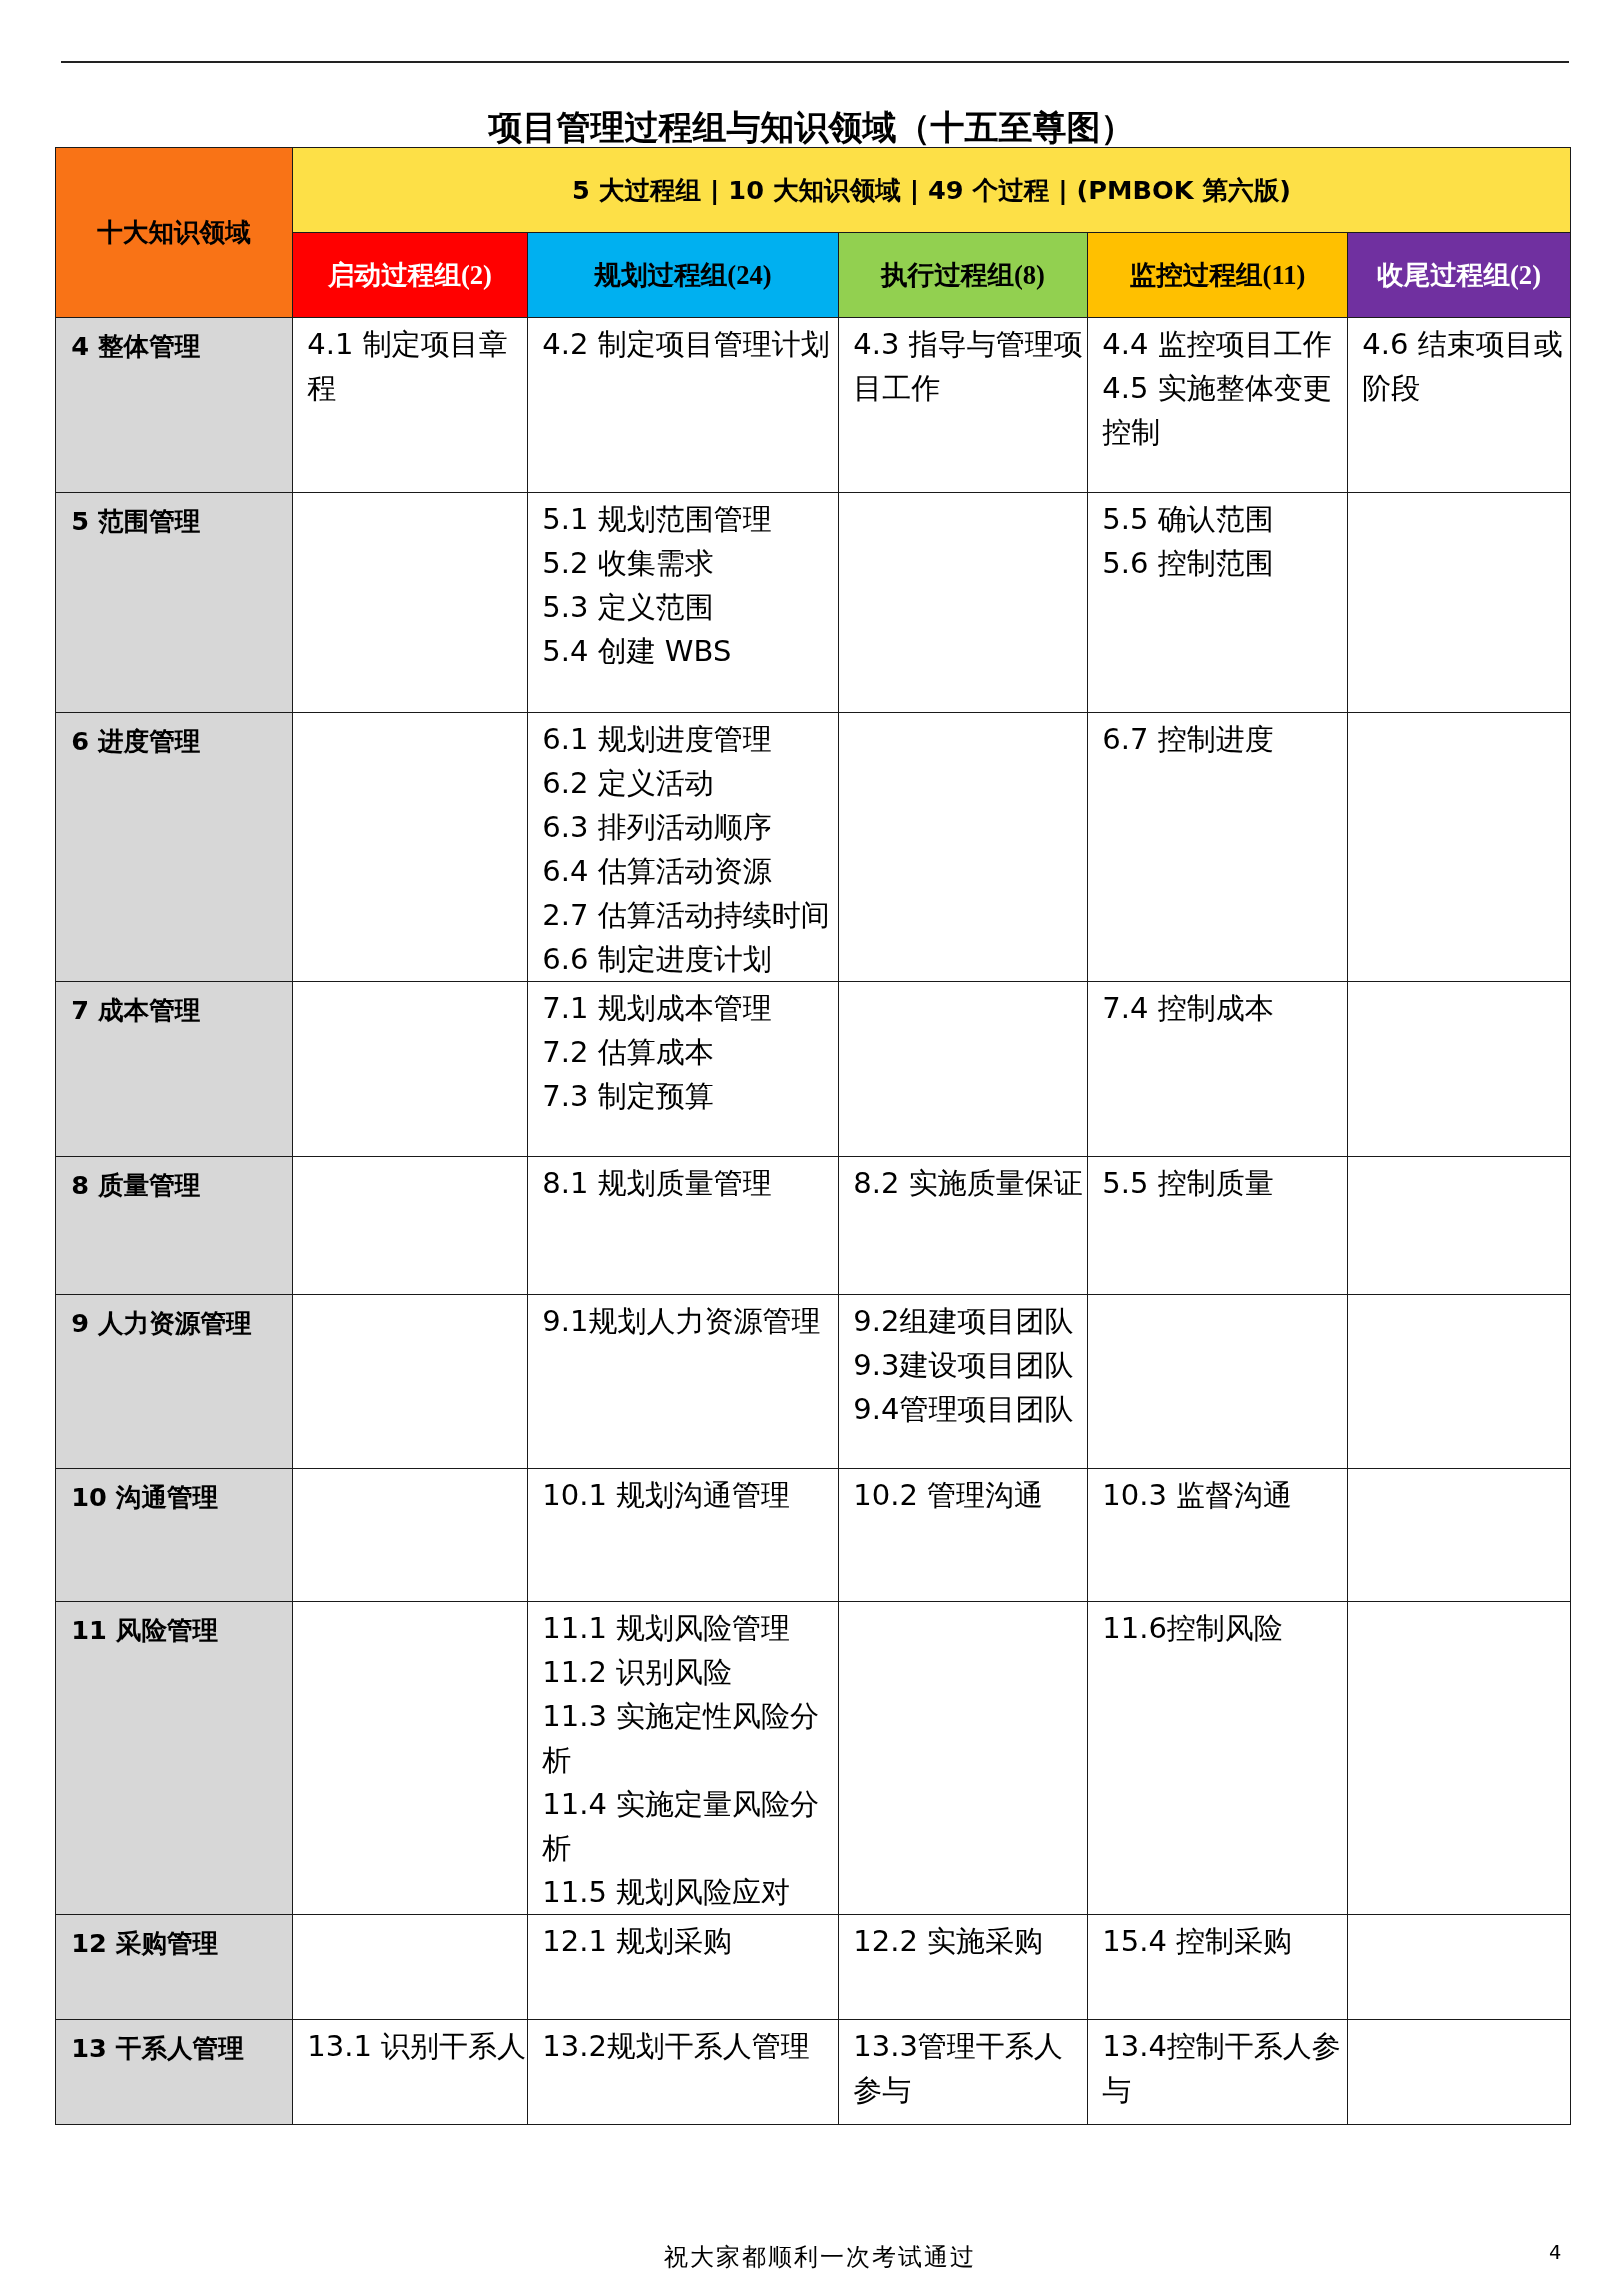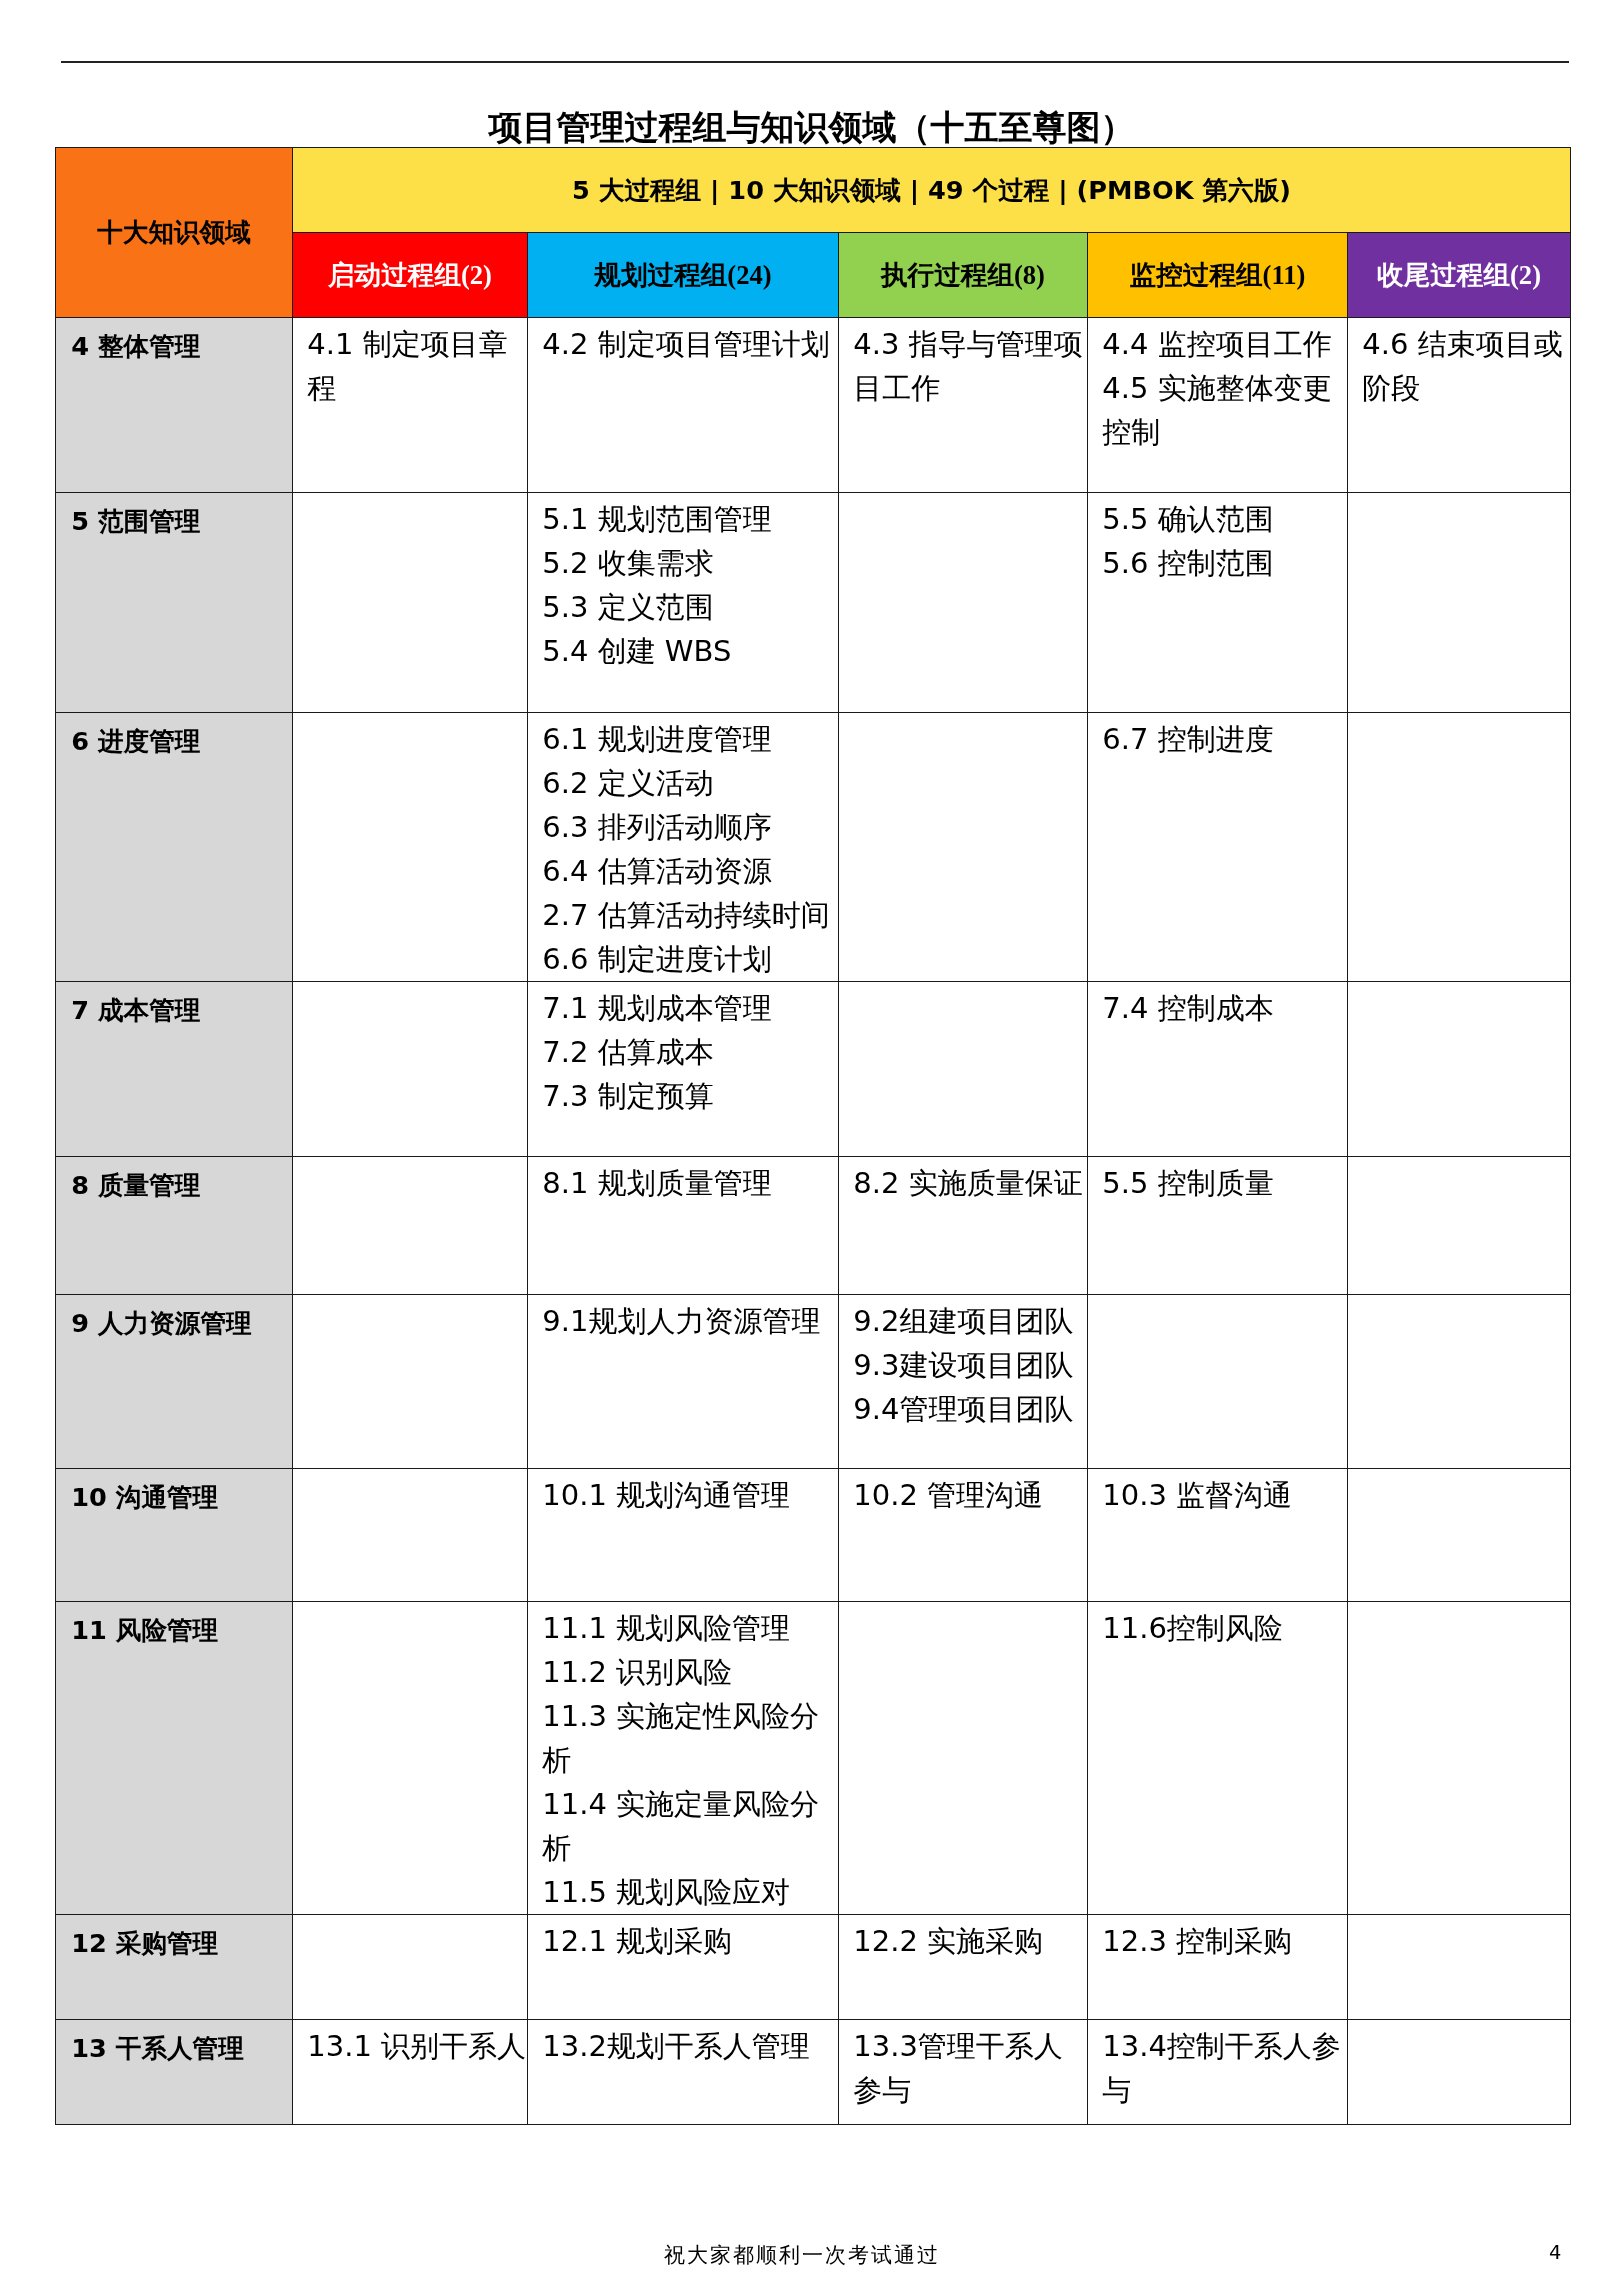--- a/index.html
+++ b/index.html
@@ -15,21 +15,21 @@
   table.grid { position: absolute; left: 55px; top: 147px; width: 1515px; border-collapse: collapse;
        table-layout: fixed; }
   table.grid td, table.grid th { border: 1.5px solid #1a1a1a; vertical-align: top; padding: 0; }
   .domain-head { background: #f97316; font-size: 25.6px; font-weight: bold; text-align: center; vertical-align: middle !important; }
   .summary { background: #fde047; font-size: 25.6px; font-weight: bold; text-align: center; vertical-align: middle !important; height: 84px; }
   .grp { font-size: 26.6px; font-weight: bold; text-align: center; vertical-align: middle !important; height: 84px; font-family: Liberation Serif, serif; }
   .area { background: #d7d7d7; font-size: 25.6px; font-weight: bold; padding: 11.2px 0 0 15.3px !important; }
   .cell { font-size: 29px; line-height: 44px; padding: 4.1px 0 0 14.3px !important; }
   .cell div { white-space: normal; }
   .footer { position: absolute; top: 2241px; left: 0; width: 1623px; height: 31px; }
-  .footer .motto { position: absolute; left: 664px; top: 0; font-family: Liberation Serif, serif; font-size: 21px; letter-spacing: 2px; }
+  .footer .motto { position: absolute; left: 664px; top: 0; font-family: Liberation Serif, serif; font-size: 24px; letter-spacing: 2px; }
   .footer .pageno { position: absolute; left: 1549px; top: 0; font-size: 19.4px; }
 </style>
 </head>
 <body>
 
 <div class="running-header">
   <div class="rule"></div>
 </div>
 
 <div class="page-title">
@@ -184,21 +184,21 @@
       <tr style="height: 105px;">
         <td class="area">12  采购管理</td>
         <td class="cell"></td>
         <td class="cell">
           <div>12.1 规划采购</div>
         </td>
         <td class="cell">
           <div>12.2 实施采购</div>
         </td>
         <td class="cell">
-          <div>12.3 控制采购</div>
+          <div>15.4 控制采购</div>
         </td>
         <td class="cell"></td>
       </tr>
       <tr style="height: 105px;">
         <td class="area">13  干系人管理</td>
         <td class="cell">
           <div>13.1 识别干系人</div>
         </td>
         <td class="cell">
           <div>13.2规划干系人管理</div>

